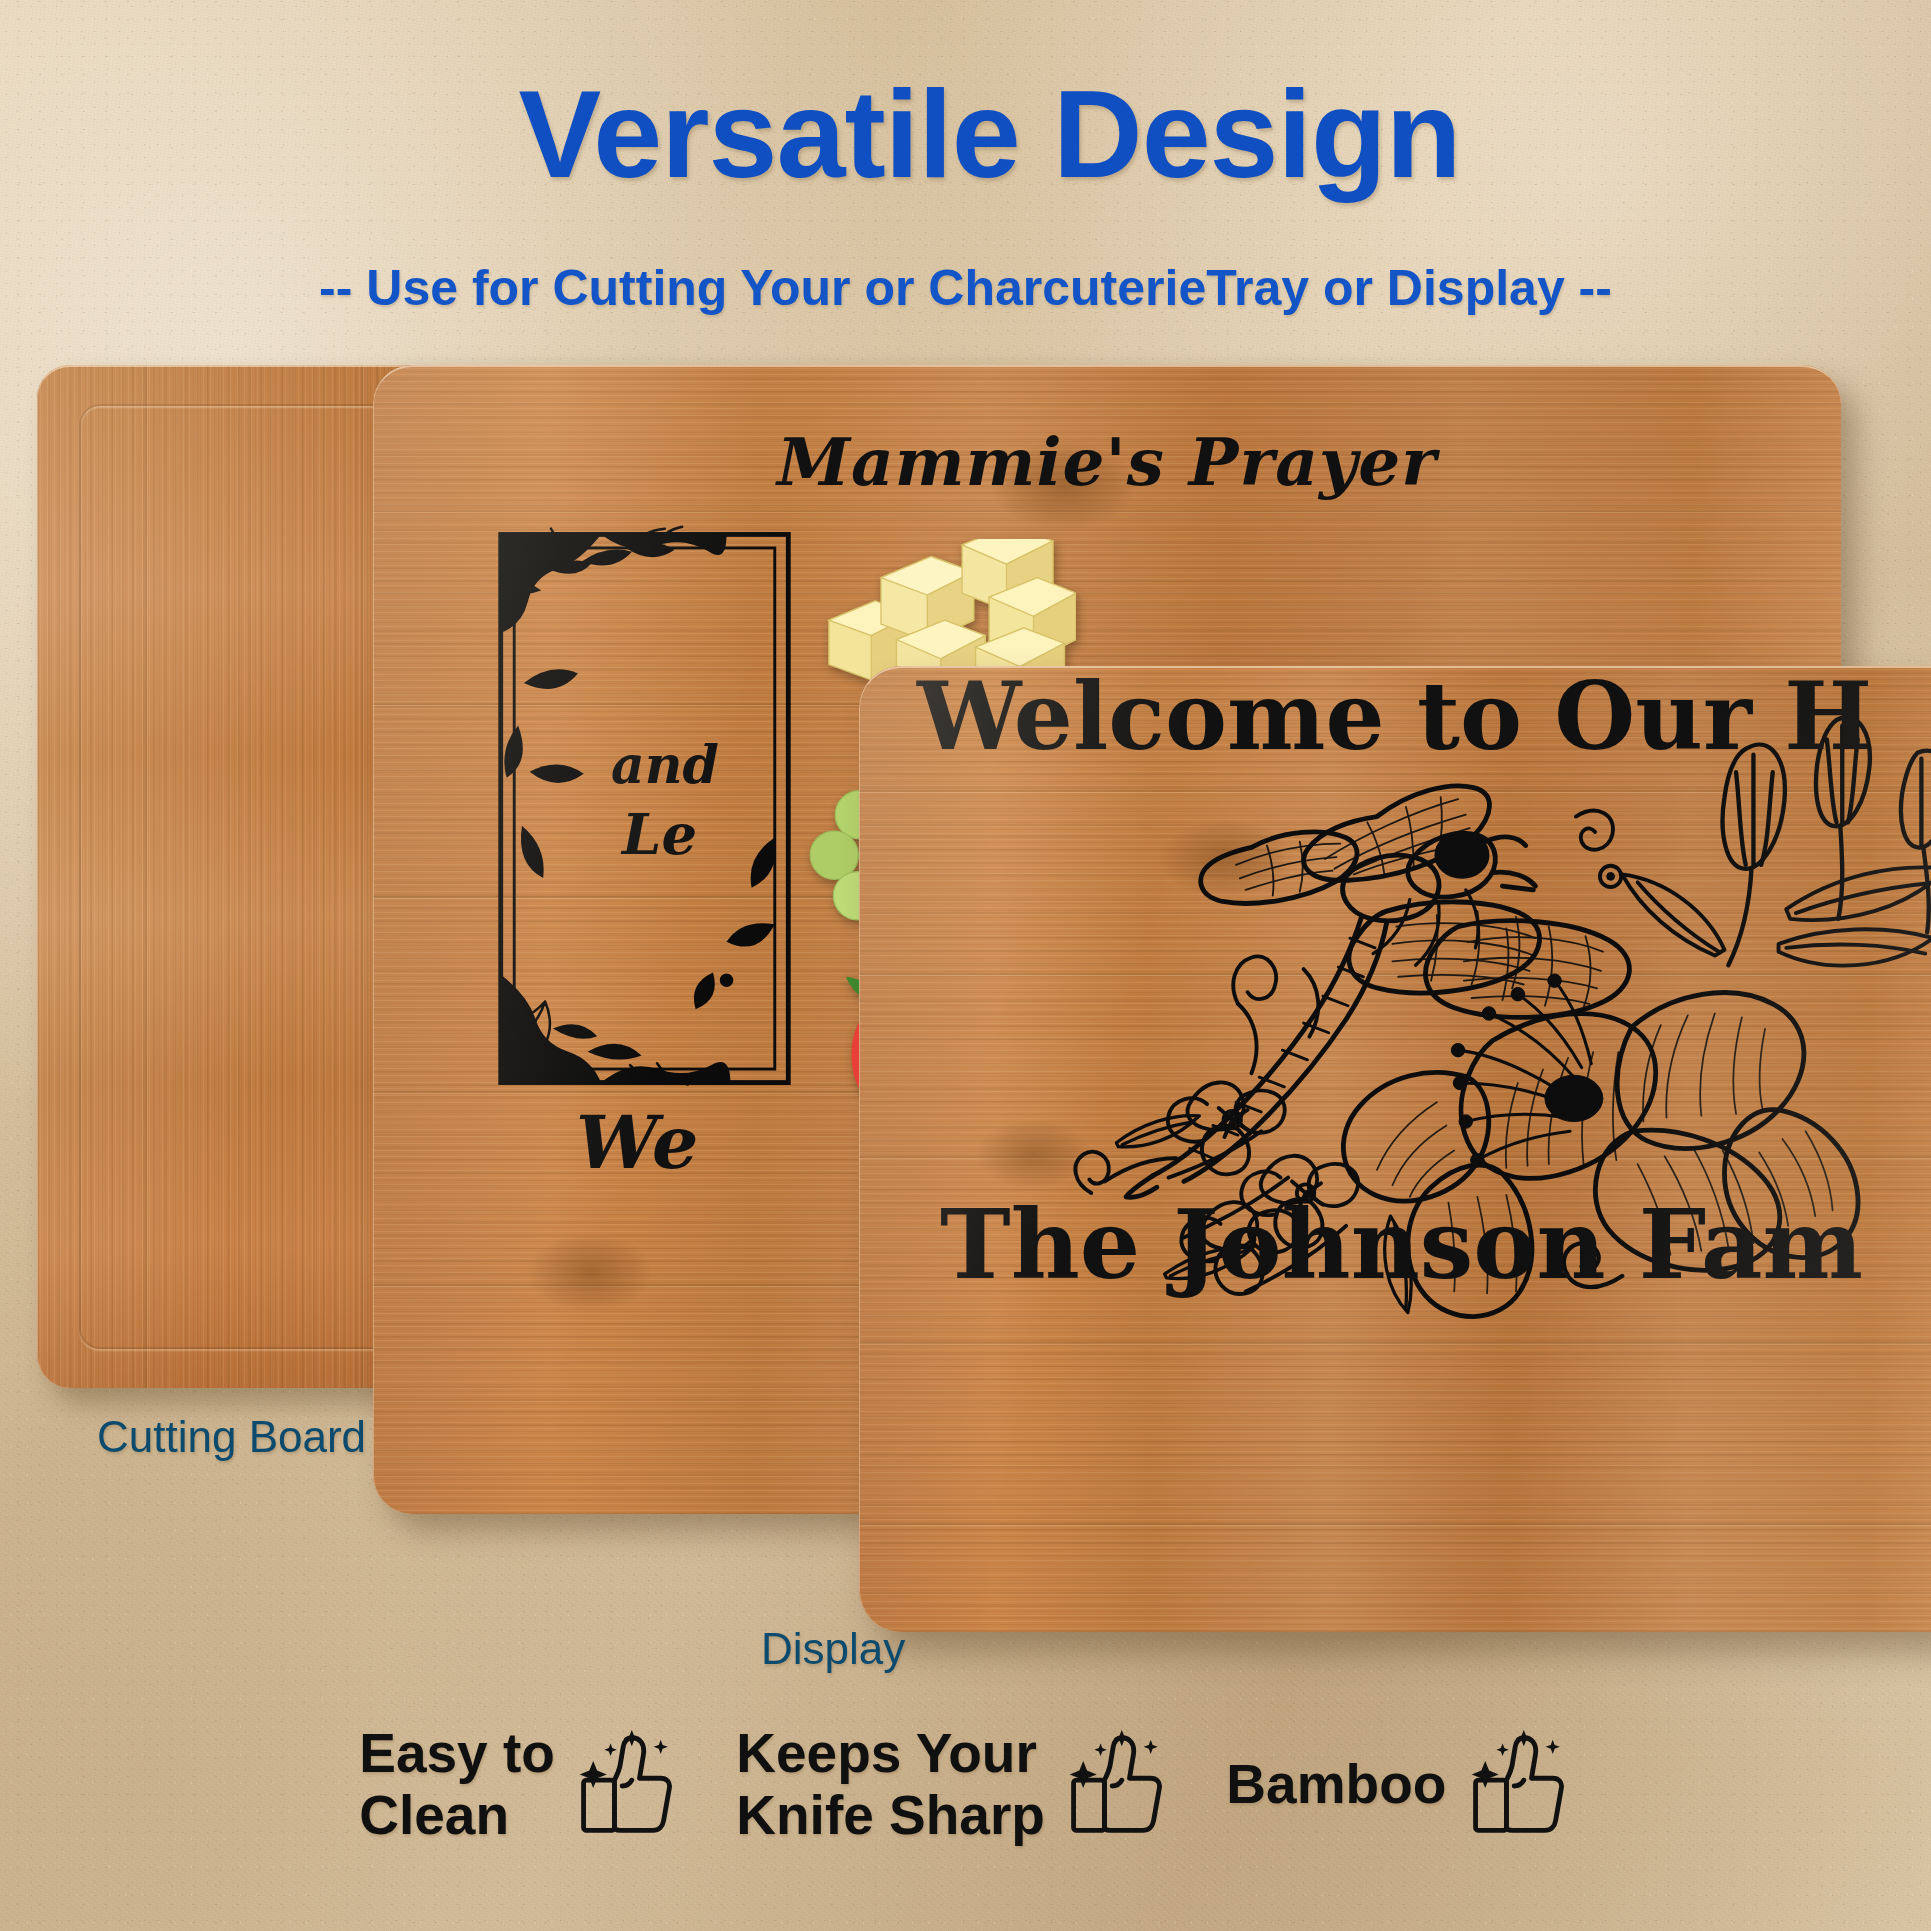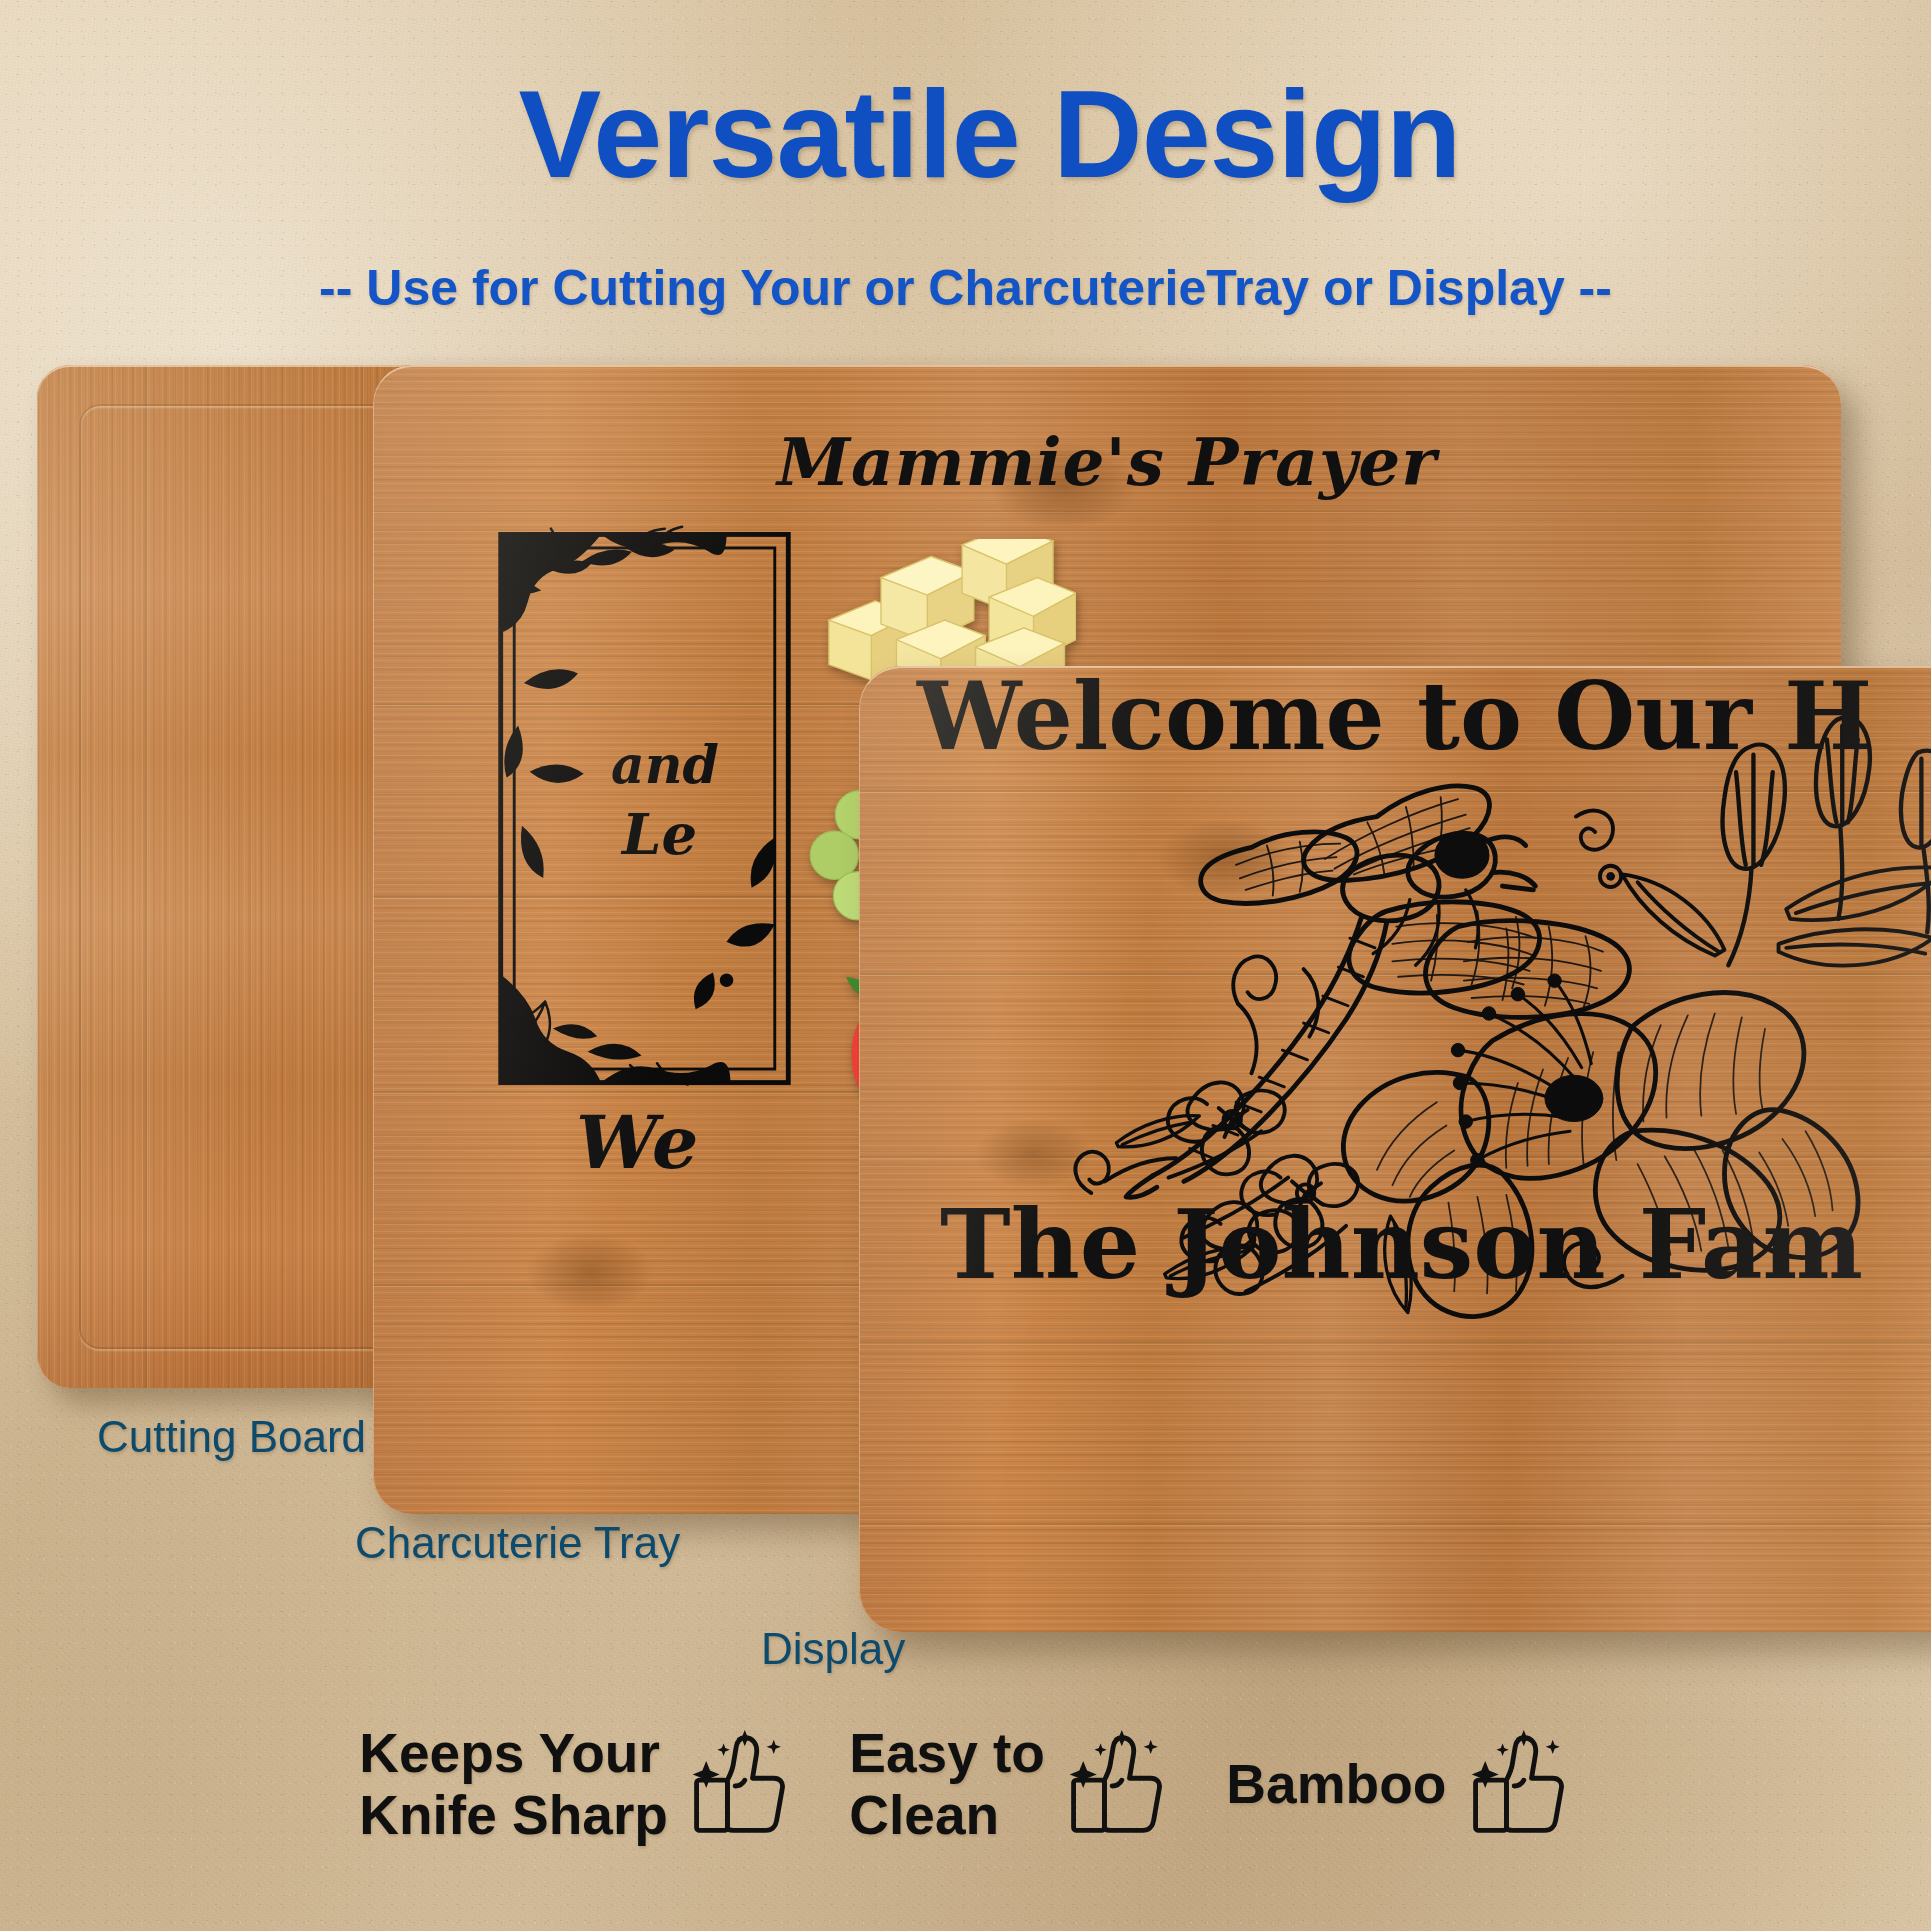--- a/index.html
+++ b/index.html
@@ -584,24 +584,45 @@
     </div>
 
     <div class="engrave b3-welcome">Welcome to Our H</div>
     <div class="engrave b3-family">The Johnson Fam</div>
 
     <div class="sheen"></div>
     <div class="edgelight"></div>
   </div>
 
   <div class="callout c-cut">Cutting Board</div>
-  <div class="callout c-char">Charcuterie Tray</div>
   <div class="callout c-disp">Display</div>
 
   <div class="features">
+
+    <div class="feature">
+      <div class="txt">
+        <div>Easy to</div>
+        <div>Clean</div>
+      </div>
+      <div class="thumb">
+        <svg viewBox="0 0 112 122" xmlns="http://www.w3.org/2000/svg">
+          <g fill="none" stroke="#111" stroke-width="5" stroke-linejoin="round" stroke-linecap="round">
+            <rect x="12" y="56" width="32" height="52" rx="3"></rect>
+            <path d="M44 60 L44 104 C44 107 47 108 50 108 L84 108 C90 108 94 104 95 98 L101 64 C102 58 98 54 92 54 L70 54 L74 30 C76 18 70 12 62 12 C57 12 54 16 53 22 L50 40 C49 46 46 52 44 56 Z"></path>
+            <path d="M52 62 C56 62 60 60 62 56"></path>
+          </g>
+          <g fill="#111">
+            <path d="M22 36 l4 10 l10 4 l-10 4 l-4 10 l-4 -10 l-10 -4 l10 -4 z"></path>
+            <path d="M62 4 l2.4 6 l6 2.4 l-6 2.4 l-2.4 6 l-2.4 -6 l-6 -2.4 l6 -2.4 z"></path>
+            <path d="M92 14 l2 5.4 l5.4 2 l-5.4 2 l-2 5.4 l-2 -5.4 l-5.4 -2 l5.4 -2 z"></path>
+            <path d="M40 18 l1.8 4.6 l4.6 1.8 l-4.6 1.8 l-1.8 4.6 l-1.8 -4.6 l-4.6 -1.8 l4.6 -1.8 z"></path>
+          </g>
+        </svg>
+      </div>
+    </div>
 
     <div class="feature">
       <div class="txt">
         <div>Keeps Your</div>
         <div>Knife Sharp</div>
       </div>
       <div class="thumb">
         <svg viewBox="0 0 112 122" xmlns="http://www.w3.org/2000/svg">
           <g fill="none" stroke="#111" stroke-width="5" stroke-linejoin="round" stroke-linecap="round">
             <rect x="12" y="56" width="32" height="52" rx="3"></rect>
@@ -613,42 +634,20 @@
             <path d="M62 4 l2.4 6 l6 2.4 l-6 2.4 l-2.4 6 l-2.4 -6 l-6 -2.4 l6 -2.4 z"></path>
             <path d="M92 14 l2 5.4 l5.4 2 l-5.4 2 l-2 5.4 l-2 -5.4 l-5.4 -2 l5.4 -2 z"></path>
             <path d="M40 18 l1.8 4.6 l4.6 1.8 l-4.6 1.8 l-1.8 4.6 l-1.8 -4.6 l-4.6 -1.8 l4.6 -1.8 z"></path>
           </g>
         </svg>
       </div>
     </div>
 
     <div class="feature">
       <div class="txt">
-        <div>Easy to</div>
-        <div>Clean</div>
-      </div>
-      <div class="thumb">
-        <svg viewBox="0 0 112 122" xmlns="http://www.w3.org/2000/svg">
-          <g fill="none" stroke="#111" stroke-width="5" stroke-linejoin="round" stroke-linecap="round">
-            <rect x="12" y="56" width="32" height="52" rx="3"></rect>
-            <path d="M44 60 L44 104 C44 107 47 108 50 108 L84 108 C90 108 94 104 95 98 L101 64 C102 58 98 54 92 54 L70 54 L74 30 C76 18 70 12 62 12 C57 12 54 16 53 22 L50 40 C49 46 46 52 44 56 Z"></path>
-            <path d="M52 62 C56 62 60 60 62 56"></path>
-          </g>
-          <g fill="#111">
-            <path d="M22 36 l4 10 l10 4 l-10 4 l-4 10 l-4 -10 l-10 -4 l10 -4 z"></path>
-            <path d="M62 4 l2.4 6 l6 2.4 l-6 2.4 l-2.4 6 l-2.4 -6 l-6 -2.4 l6 -2.4 z"></path>
-            <path d="M92 14 l2 5.4 l5.4 2 l-5.4 2 l-2 5.4 l-2 -5.4 l-5.4 -2 l5.4 -2 z"></path>
-            <path d="M40 18 l1.8 4.6 l4.6 1.8 l-4.6 1.8 l-1.8 4.6 l-1.8 -4.6 l-4.6 -1.8 l4.6 -1.8 z"></path>
-          </g>
-        </svg>
-      </div>
-    </div>
-
-    <div class="feature">
-      <div class="txt">
         <div>Bamboo</div>
       </div>
       <div class="thumb">
         <svg viewBox="0 0 112 122" xmlns="http://www.w3.org/2000/svg">
           <g fill="none" stroke="#111" stroke-width="5" stroke-linejoin="round" stroke-linecap="round">
             <rect x="12" y="56" width="32" height="52" rx="3"></rect>
             <path d="M44 60 L44 104 C44 107 47 108 50 108 L84 108 C90 108 94 104 95 98 L101 64 C102 58 98 54 92 54 L70 54 L74 30 C76 18 70 12 62 12 C57 12 54 16 53 22 L50 40 C49 46 46 52 44 56 Z"></path>
             <path d="M52 62 C56 62 60 60 62 56"></path>
           </g>
           <g fill="#111">

